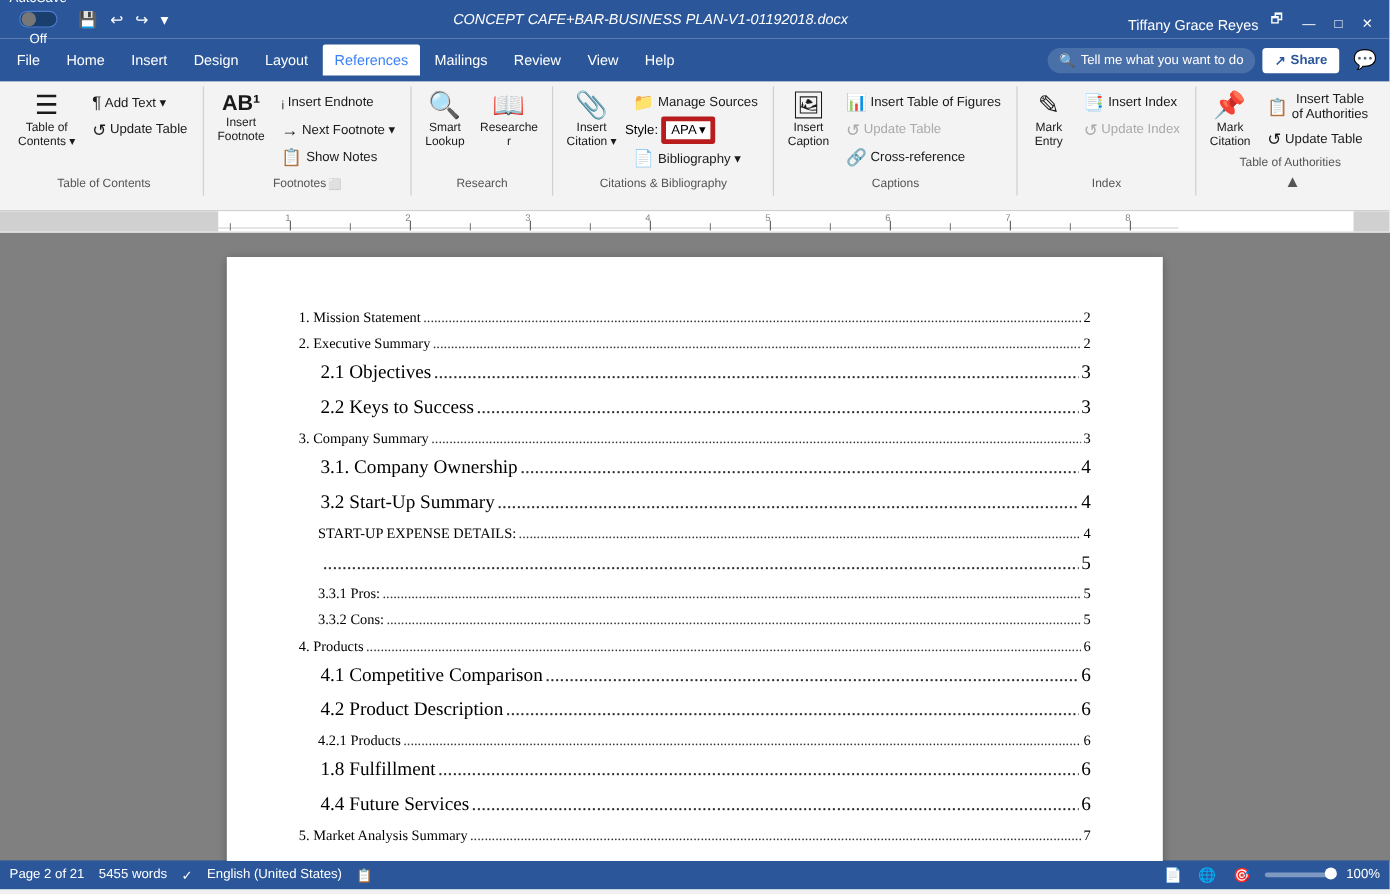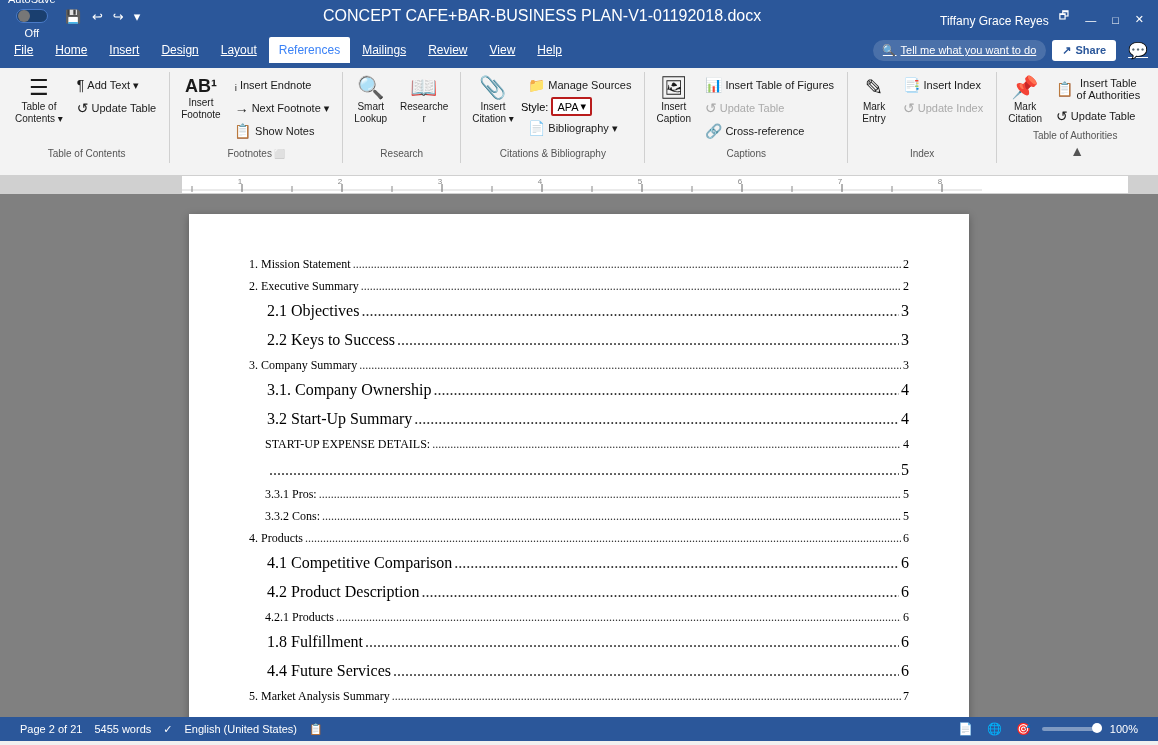--- a/index.html
+++ b/index.html
@@ -10,39 +10,38 @@
       background: #2b579a;
       color: white;
       height: 32px;
       display: flex;
       align-items: center;
       justify-content: space-between;
       padding: 0 8px;
       font-size: 12px;
     }
     .title-bar-left { display: flex; align-items: center; gap: 6px; }
-    .title-bar-center { flex: 1; text-align: center; font-size: 16px; }
+    .title-bar-center { flex: 1; text-align: center; font-size: 12px; font-style: italic; }
     .title-bar-right { display: flex; align-items: flex-end; gap: 4px; }
     .autosave { display: flex; align-items: center; gap: 4px; font-size: 11px; flex-direction: column; }
     .autosave-toggle { background: #1a3f6f; border: 1px solid #4a7bc8; border-radius: 10px; width: 32px; height: 14px; display: flex; align-items: center; padding: 1px; }
     .autosave-knob { width: 12px; height: 12px; background: #777; border-radius: 50%; }
     .title-btn { background: transparent; border: none; color: white; font-size: 11px; cursor: pointer; padding: 2px 6px; }
     .qs-toolbar { display: flex; gap: 2px; }
     .qs-btn { background: transparent; border: none; color: white; cursor: pointer; padding: 2px 4px; font-size: 13px; }
 
     
     .menu-bar {
       background: #2b579a;
       color: white;
       height: 36px;
       display: flex;
       align-items: center;
       padding: 0 4px;
       gap: 2px;
-      text-decoration: underline;
     }
     .menu-item {
       padding: 6px 10px;
       cursor: pointer;
       border-radius: 2px;
       font-size: 12px;
       color: white;
     }
     .menu-item.active { background: white; color: #3b82f6; border-radius: 2px 2px 0 0; }
     .menu-right { margin-left: auto; display: flex; align-items: center; gap: 6px; }
@@ -138,21 +137,21 @@
     }
     .style-row {
       display: flex;
       align-items: center;
       gap: 3px;
       font-size: 11px;
     }
     .style-select {
       display: flex;
       align-items: center;
-      border: 2px solid #b91c1c;
+      border: 4px solid #b91c1c;
       border-radius: 2px;
       background: white;
       padding: 1px 4px;
       font-size: 11px;
       cursor: pointer;
       gap: 2px;
     }
 
     
     .ruler {
@@ -198,21 +197,21 @@
     .toc-l2 { margin-left: 18px; font-size: 16px; }
     .toc-l3 { margin-left: 16px; font-size: 12px; }
 
     
     .status-bar {
       background: #2b579a;
       color: white;
       height: 24px;
       display: flex;
       align-items: center;
-      padding: 0 20px;
+      padding: 0 8px;
       font-size: 11px;
       gap: 12px;
     }
     .status-right { margin-left: auto; display: flex; align-items: center; gap: 8px; }
     .zoom-slider { width: 60px; height: 4px; background: rgba(255,255,255,0.4); border-radius: 2px; position: relative; cursor: pointer; }
     .zoom-thumb { position: absolute; right: 0; top: -4px; width: 10px; height: 10px; background: white; border-radius: 50%; }
     .view-btn { background: transparent; border: none; color: white; font-size: 12px; cursor: pointer; padding: 2px 3px; }
   </style>
 </head>
 <body>

